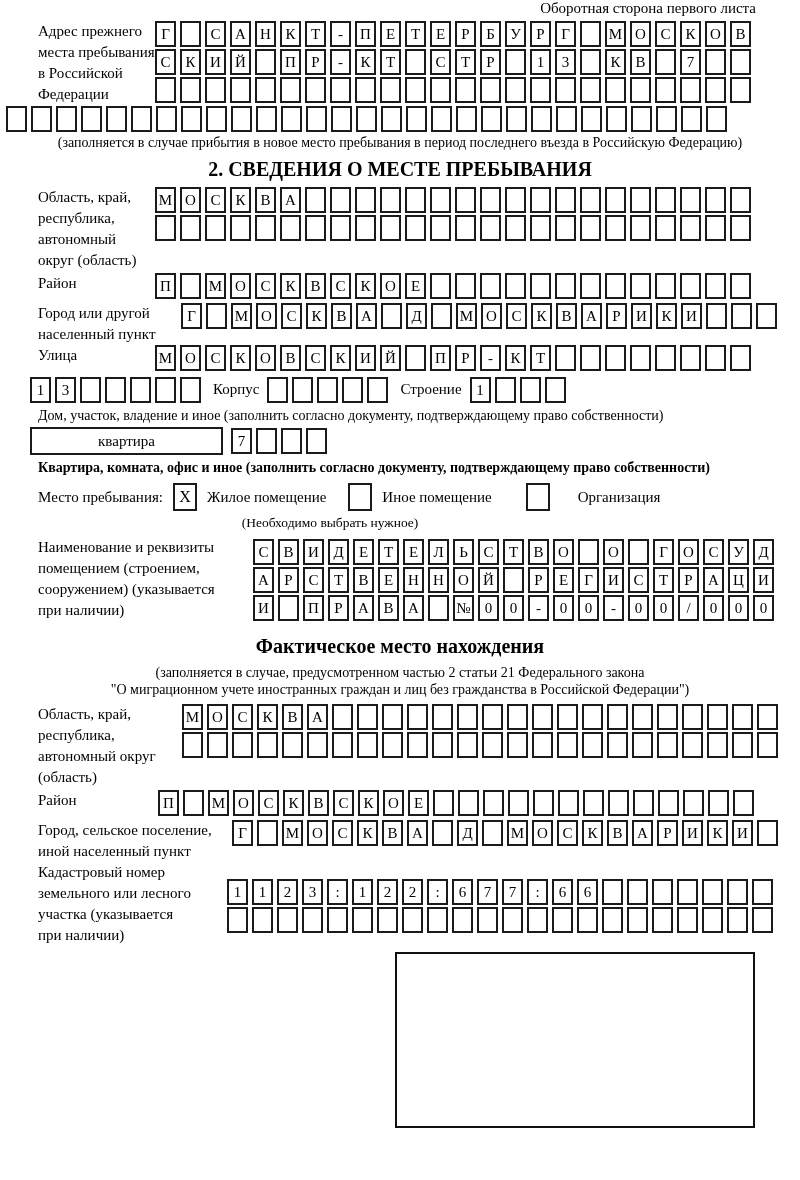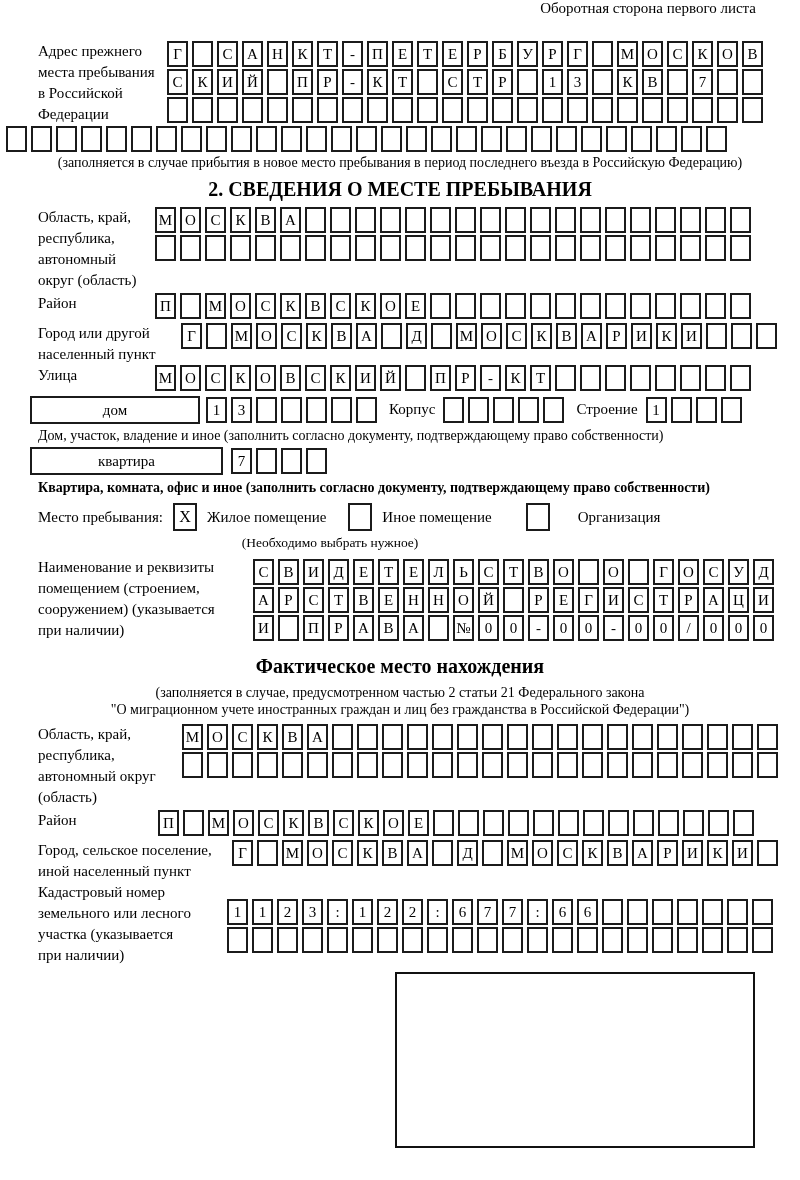--- a/index.html
+++ b/index.html
@@ -32,21 +32,21 @@
   .stayrow{ display:flex;align-items:center;padding-left:38px;margin-top:7px;font-size:15px; }
   .checkbox{
     box-sizing:border-box;flex:none;width:24px;height:28px;border:2px solid #1b1b1b;
     text-align:center;font-size:16px;line-height:24px;margin:0 10px;
   }
   .note{ width:660px;text-align:center;font-size:13.5px;margin-top:4px; }
   .mark-box{
     box-sizing:border-box;width:360px;height:176px;border:2px solid #111;
     margin-left:395px;margin-top:6px;
   }
-  .mt2{margin-top:2px;} .mt6{margin-top:6px;} .mt14{margin-top:24px;gap:12px;}
+  .mt2{margin-top:2px;} .mt6{margin-top:6px;} .mt14{margin-top:4px;}
   .offset-rows{margin-top:17px;}
 </style>
 </head>
 <body>
 
 <div class="page">
 
   <div class="hdr">Оборотная сторона первого листа</div>
 
   <div class="frow mt14">
@@ -322,23 +322,20 @@
         <span class="cell"></span>
         <span class="cell"></span>
         <span class="cell"></span>
         <span class="cell"></span>
         <span class="cell"></span>
         <span class="cell"></span>
       </div>
   </div>
 
   <div class="houserow">
-    <div class="longbox" style="width:170px;margin-right:6px;">
-      <span>дом</span>
-    </div>
     <div class="cellrow" style="margin-top:1px;">
         <span class="cell">1</span>
         <span class="cell">3</span>
         <span class="cell"></span>
         <span class="cell"></span>
         <span class="cell"></span>
         <span class="cell"></span>
         <span class="cell"></span>
       </div>
     <div class="inline-label">Корпус</div>

